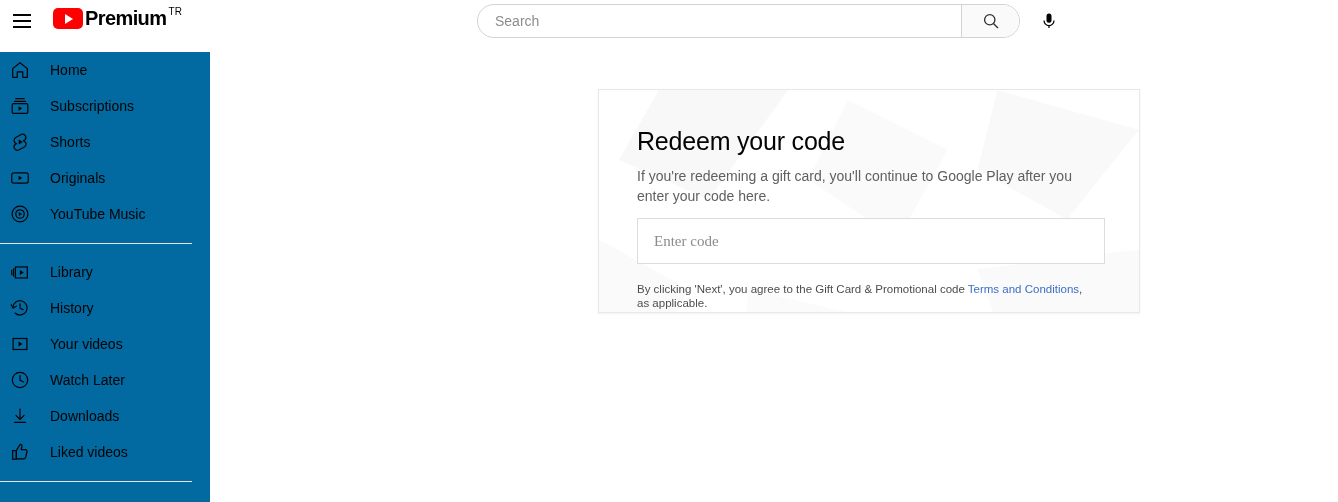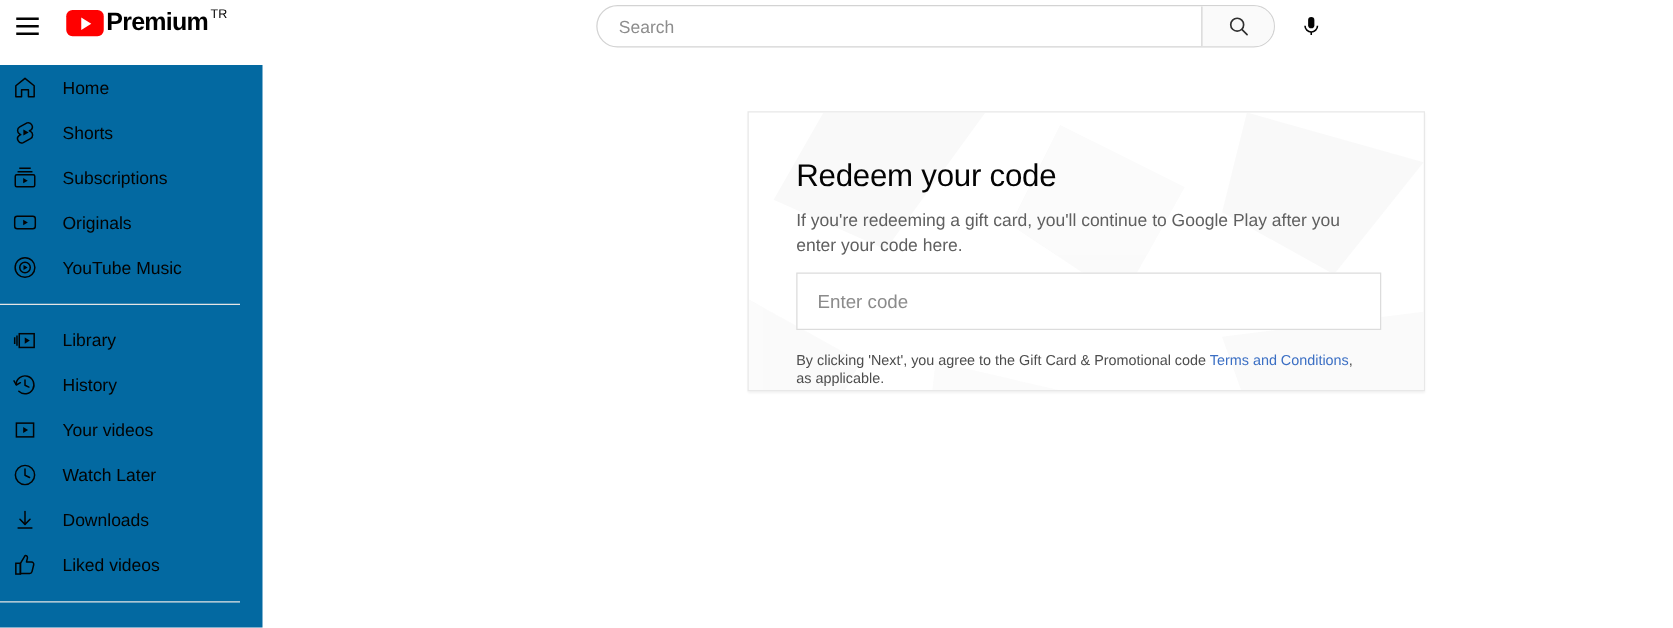--- a/index.html
+++ b/index.html
@@ -149,21 +149,21 @@
     font-size: 14px; color: #606060;
     line-height: 20px; width: 452px;
     margin-bottom: 12px;
   }
   .code-input {
     width: 468px; height: 46px;
     border: 1px solid #dcdcdc;
     background: #ffffff;
     font-size: 15px; color: #0f172a;
     padding-left: 16px; outline: none;
-    font-family: Liberation Sans, sans-serif;
+    font-family: Liberation Serif, serif;
   }
   .code-input::placeholder { color: #8b8b8b; }
   .disclaimer {
     margin-top: 18px;
     font-size: 11.5px; color: #4d4d4d;
     line-height: 14px; width: 452px;
   }
   .disclaimer a { color: #3b6fc4; text-decoration: none; }
   .btn-row {
     display: flex; justify-content: flex-end;
@@ -224,37 +224,37 @@
       <svg width="22" height="22" viewBox="0 0 24 24" fill="none" stroke="#030303" stroke-width="1.3">
         <path d="M4 10.5 12 4l8 6.5V20a0 0 0 0 1 0 0h-5v-6H9v6H4z" stroke-linejoin="round"></path>
       </svg>
     </span>
     <span class="label">Home</span>
   </div>
 
   <div class="side-item">
     <span class="icon">
       <svg width="22" height="22" viewBox="0 0 24 24" fill="none" stroke="#030303" stroke-width="1.3">
-        <path d="M13.8 3.6 7.4 7.1a3.6 3.6 0 0 0 0 6.3l.9.5-1.2.6a3.6 3.6 0 0 0 3.4 6.3l6.3-3.4a3.6 3.6 0 0 0 0-6.3l-1-.6 1.2-.6a3.6 3.6 0 0 0-3.2-6.3z" stroke-linejoin="round"></path>
-        <path d="M10.6 9.3v5.4l4.6-2.7z" fill="#030303" stroke="none"></path>
-      </svg>
-    </span>
-    <span class="label">Shorts</span>
-  </div>
-
-  <div class="side-item">
-    <span class="icon">
-      <svg width="22" height="22" viewBox="0 0 24 24" fill="none" stroke="#030303" stroke-width="1.3">
         <line x1="7" y1="4" x2="17" y2="4"></line>
         <line x1="5.5" y1="7" x2="18.5" y2="7"></line>
         <rect x="3.5" y="9.5" width="17" height="10.5" rx="1.3"></rect>
         <path d="M10.4 12.4v4.7l4-2.35z" fill="#030303" stroke="none"></path>
       </svg>
     </span>
     <span class="label">Subscriptions</span>
+  </div>
+
+  <div class="side-item">
+    <span class="icon">
+      <svg width="22" height="22" viewBox="0 0 24 24" fill="none" stroke="#030303" stroke-width="1.3">
+        <path d="M13.8 3.6 7.4 7.1a3.6 3.6 0 0 0 0 6.3l.9.5-1.2.6a3.6 3.6 0 0 0 3.4 6.3l6.3-3.4a3.6 3.6 0 0 0 0-6.3l-1-.6 1.2-.6a3.6 3.6 0 0 0-3.2-6.3z" stroke-linejoin="round"></path>
+        <path d="M10.6 9.3v5.4l4.6-2.7z" fill="#030303" stroke="none"></path>
+      </svg>
+    </span>
+    <span class="label">Shorts</span>
   </div>
 
   <div class="side-item">
     <span class="icon">
       <svg width="22" height="22" viewBox="0 0 24 24" fill="none" stroke="#030303" stroke-width="1.3">
         <rect x="3" y="6.5" width="18" height="11" rx="2.2"></rect>
         <path d="M10.4 9.6v4.8l4.1-2.4z" fill="#030303" stroke="none"></path>
       </svg>
     </span>
     <span class="label">Originals</span>

